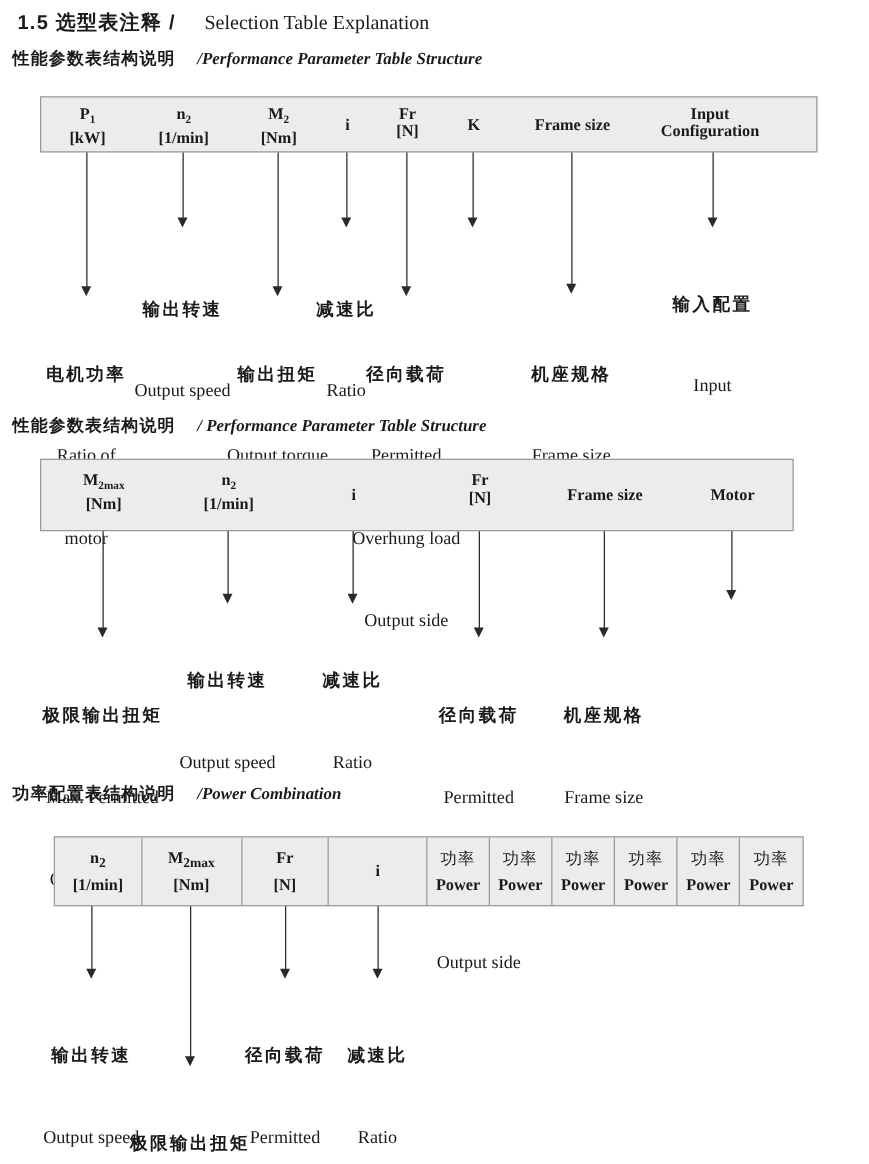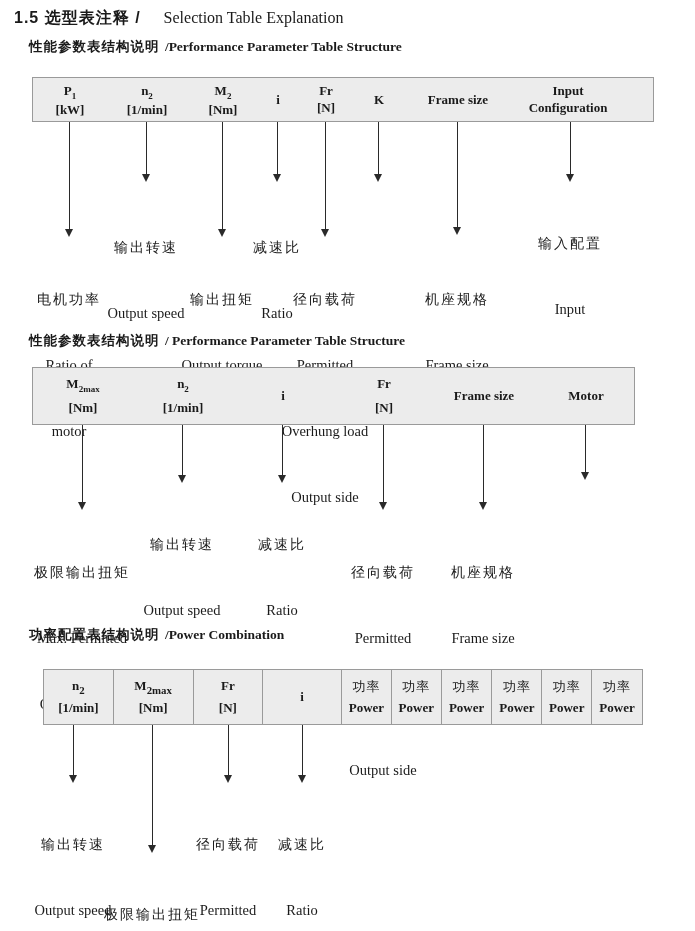--- a/index.html
+++ b/index.html
@@ -2,25 +2,25 @@
 <html><head>
 <meta charset="utf-8">
 <style>
   html,body{margin:0;padding:0;background:#ffffff;}
   .page{position:relative;width:695px;height:931px;background:#fff;overflow:hidden;
         font-family:"Liberation Serif",serif;color:#1a1a1a;}
   .title{position:absolute;left:14px;top:8px;font-size:16px;white-space:nowrap;}
   .title .cn{font-family:"Liberation Sans",sans-serif;font-weight:bold;letter-spacing:1px;}
   .title .en{font-family:"Liberation Serif",serif;font-weight:normal;margin-left:19px;}
   .sec-heading{position:absolute;left:10px;font-size:13.5px;font-weight:bold;white-space:nowrap;}
-  .sec-heading .cn{font-family:"Liberation Sans",sans-serif;letter-spacing:1px;margin-left:19px;}
-  .sec-heading .en{font-family:"Liberation Serif",serif;margin-left:2px;}
+  .sec-heading .cn{font-family:"Liberation Sans",sans-serif;letter-spacing:1px;}
+  .sec-heading .en{font-family:"Liberation Serif",serif;margin-left:14px;font-style:italic;}
   .ptable{position:absolute;background:#ececec;border:1px solid #9a9a9a;box-sizing:border-box;}
   .cell{position:absolute;top:0;height:100%;display:flex;flex-direction:column;
-        justify-content:space-between;align-items:center;transform:translateX(-50%);
+        align-items:center;transform:translateX(-50%);
         font-weight:bold;font-size:13px;white-space:nowrap;box-sizing:border-box;}
   .t1 .cell{padding:6px 0;}
   .t2 .cell{padding:9px 0;}
   .cell.single{justify-content:center;}
   .cell sub{font-size:9px;font-weight:bold;}
   .cell .l1,.cell .l2{line-height:14px;}
   
   .t3{display:flex;background:#ececec;border:1px solid #9a9a9a;box-sizing:border-box;position:absolute;}
   .t3 .tcell{height:100%;box-sizing:border-box;border-right:1px solid #9a9a9a;
         display:flex;flex-direction:column;justify-content:space-between;align-items:center;
@@ -31,21 +31,21 @@
   
   .arrow{position:absolute;width:0;}
   .arrow::before{content:"";position:absolute;left:-0.5px;top:0;width:1px;
         height:calc(100% - 7px);background:#2a2a2a;}
   .arrow::after{content:"";position:absolute;left:-4px;bottom:0;width:0;height:0;
         border-left:4px solid transparent;border-right:4px solid transparent;
         border-top:8px solid #2a2a2a;}
   
   .callout-label{position:absolute;transform:translateX(-50%);text-align:center;
         font-size:14.5px;line-height:22px;white-space:pre;}
-  .callout-label .cn{font-family:"Liberation Sans",sans-serif;font-size:14px;letter-spacing:2px;}
+  .callout-label .cn{font-family:"Liberation Sans",sans-serif;font-size:14px;letter-spacing:2px;font-weight:bold;}
   .callout-label .en{font-family:"Liberation Serif",serif;}
 </style>
 </head>
 <body>
 
 <div class="page">
 
   <div class="title">
     <span class="cn">1.5 选型表注释 /</span>
     <span class="en">Selection Table Explanation</span>

